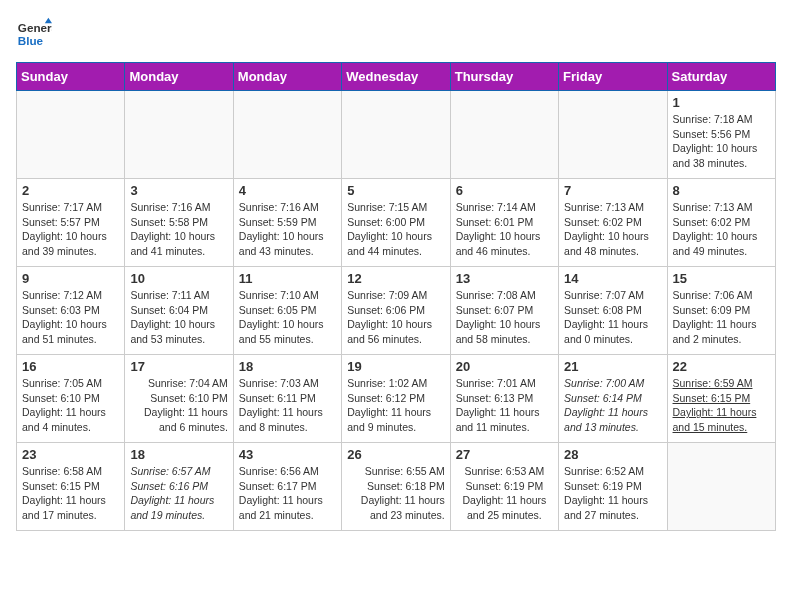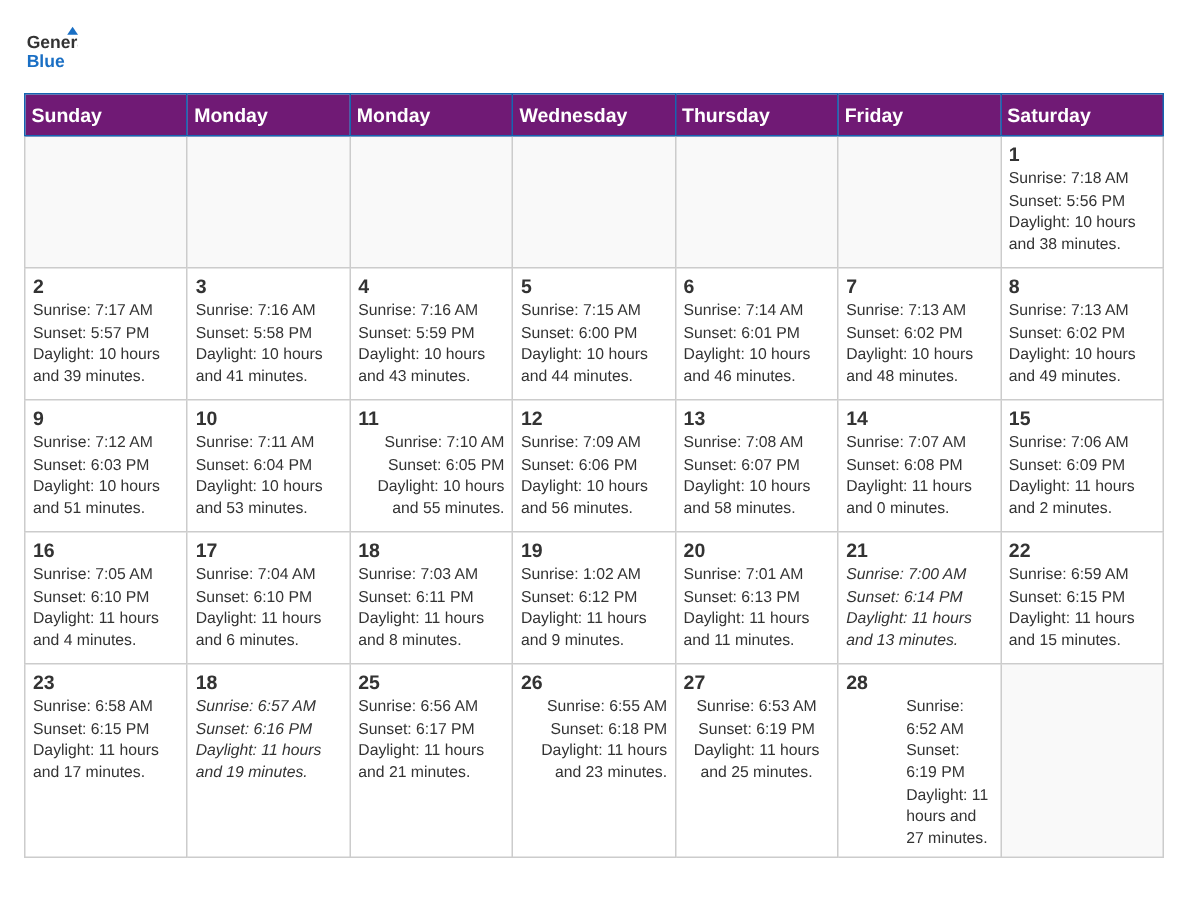--- a/index.html
+++ b/index.html
@@ -36,21 +36,21 @@
     .sub-title {
       font-size: 16px;
       color: #444;
     }
     table {
       width: 100%;
       border-collapse: collapse;
       table-layout: fixed;
     }
     thead th {
-      background-color: #701a75;
+      background-color: #a21caf;
       color: white;
       padding: 6px 4px;
       font-size: 13px;
       font-weight: bold;
       text-align: left;
       border: 1px solid #1565b0;
     }
     td {
       vertical-align: top;
       border: 1px solid #ccc;
@@ -171,21 +171,21 @@
 Daylight: 10 hours and 51 minutes.</div>
         </td>
         <td>
           <span class="day-number">10</span>
           <div class="day-info" style="white-space: pre-line;">Sunrise: 7:11 AM
 Sunset: 6:04 PM
 Daylight: 10 hours and 53 minutes.</div>
         </td>
         <td>
           <span class="day-number">11</span>
-          <div class="day-info" style="white-space: pre-line; text-align: right;">Sunrise: 7:10 AM
+          <div class="day-info" style="white-space: pre-line;">Sunrise: 7:10 AM
 Sunset: 6:05 PM
 Daylight: 10 hours and 55 minutes.</div>
         </td>
         <td>
           <span class="day-number">12</span>
           <div class="day-info" style="white-space: pre-line;">Sunrise: 7:09 AM
 Sunset: 6:06 PM
 Daylight: 10 hours and 56 minutes.</div>
         </td>
         <td>
@@ -209,21 +209,21 @@
       </tr>
       <tr>
         <td>
           <span class="day-number">16</span>
           <div class="day-info" style="white-space: pre-line;">Sunrise: 7:05 AM
 Sunset: 6:10 PM
 Daylight: 11 hours and 4 minutes.</div>
         </td>
         <td>
           <span class="day-number">17</span>
-          <div class="day-info" style="white-space: pre-line;">Sunrise: 7:04 AM
+          <div class="day-info" style="white-space: pre-line; text-align: right;">Sunrise: 7:04 AM
 Sunset: 6:10 PM
 Daylight: 11 hours and 6 minutes.</div>
         </td>
         <td>
           <span class="day-number">18</span>
           <div class="day-info" style="white-space: pre-line;">Sunrise: 7:03 AM
 Sunset: 6:11 PM
 Daylight: 11 hours and 8 minutes.</div>
         </td>
         <td>
@@ -239,58 +239,58 @@
 Daylight: 11 hours and 11 minutes.</div>
         </td>
         <td>
           <span class="day-number">21</span>
           <div class="day-info" style="white-space: pre-line; font-style: italic;">Sunrise: 7:00 AM
 Sunset: 6:14 PM
 Daylight: 11 hours and 13 minutes.</div>
         </td>
         <td>
           <span class="day-number">22</span>
-          <div class="day-info" style="white-space: pre-line;">Sunrise: 6:59 AM
+          <div class="day-info" style="white-space: pre-line; text-decoration: underline;">Sunrise: 6:59 AM
 Sunset: 6:15 PM
 Daylight: 11 hours and 15 minutes.</div>
         </td>
       </tr>
       <tr>
         <td>
           <span class="day-number">23</span>
           <div class="day-info" style="white-space: pre-line;">Sunrise: 6:58 AM
 Sunset: 6:15 PM
 Daylight: 11 hours and 17 minutes.</div>
         </td>
         <td>
           <span class="day-number">18</span>
           <div class="day-info" style="white-space: pre-line; font-style: italic;">Sunrise: 6:57 AM
 Sunset: 6:16 PM
 Daylight: 11 hours and 19 minutes.</div>
         </td>
         <td>
-          <span class="day-number">25</span>
+          <span class="day-number">43</span>
           <div class="day-info" style="white-space: pre-line;">Sunrise: 6:56 AM
 Sunset: 6:17 PM
 Daylight: 11 hours and 21 minutes.</div>
         </td>
         <td>
           <span class="day-number">26</span>
           <div class="day-info" style="white-space: pre-line; text-align: right;">Sunrise: 6:55 AM
 Sunset: 6:18 PM
 Daylight: 11 hours and 23 minutes.</div>
         </td>
         <td>
           <span class="day-number">27</span>
           <div class="day-info" style="white-space: pre-line; text-align: center;">Sunrise: 6:53 AM
 Sunset: 6:19 PM
 Daylight: 11 hours and 25 minutes.</div>
         </td>
         <td>
           <span class="day-number">28</span>
-          <div class="day-info" style="white-space: pre-line; margin-left: 40px;">Sunrise: 6:52 AM
+          <div class="day-info" style="white-space: pre-line;">Sunrise: 6:52 AM
 Sunset: 6:19 PM
 Daylight: 11 hours and 27 minutes.</div>
         </td>
         <td class="empty"></td>
       </tr>
     </tbody>
 </table>
 
 </body></html>

